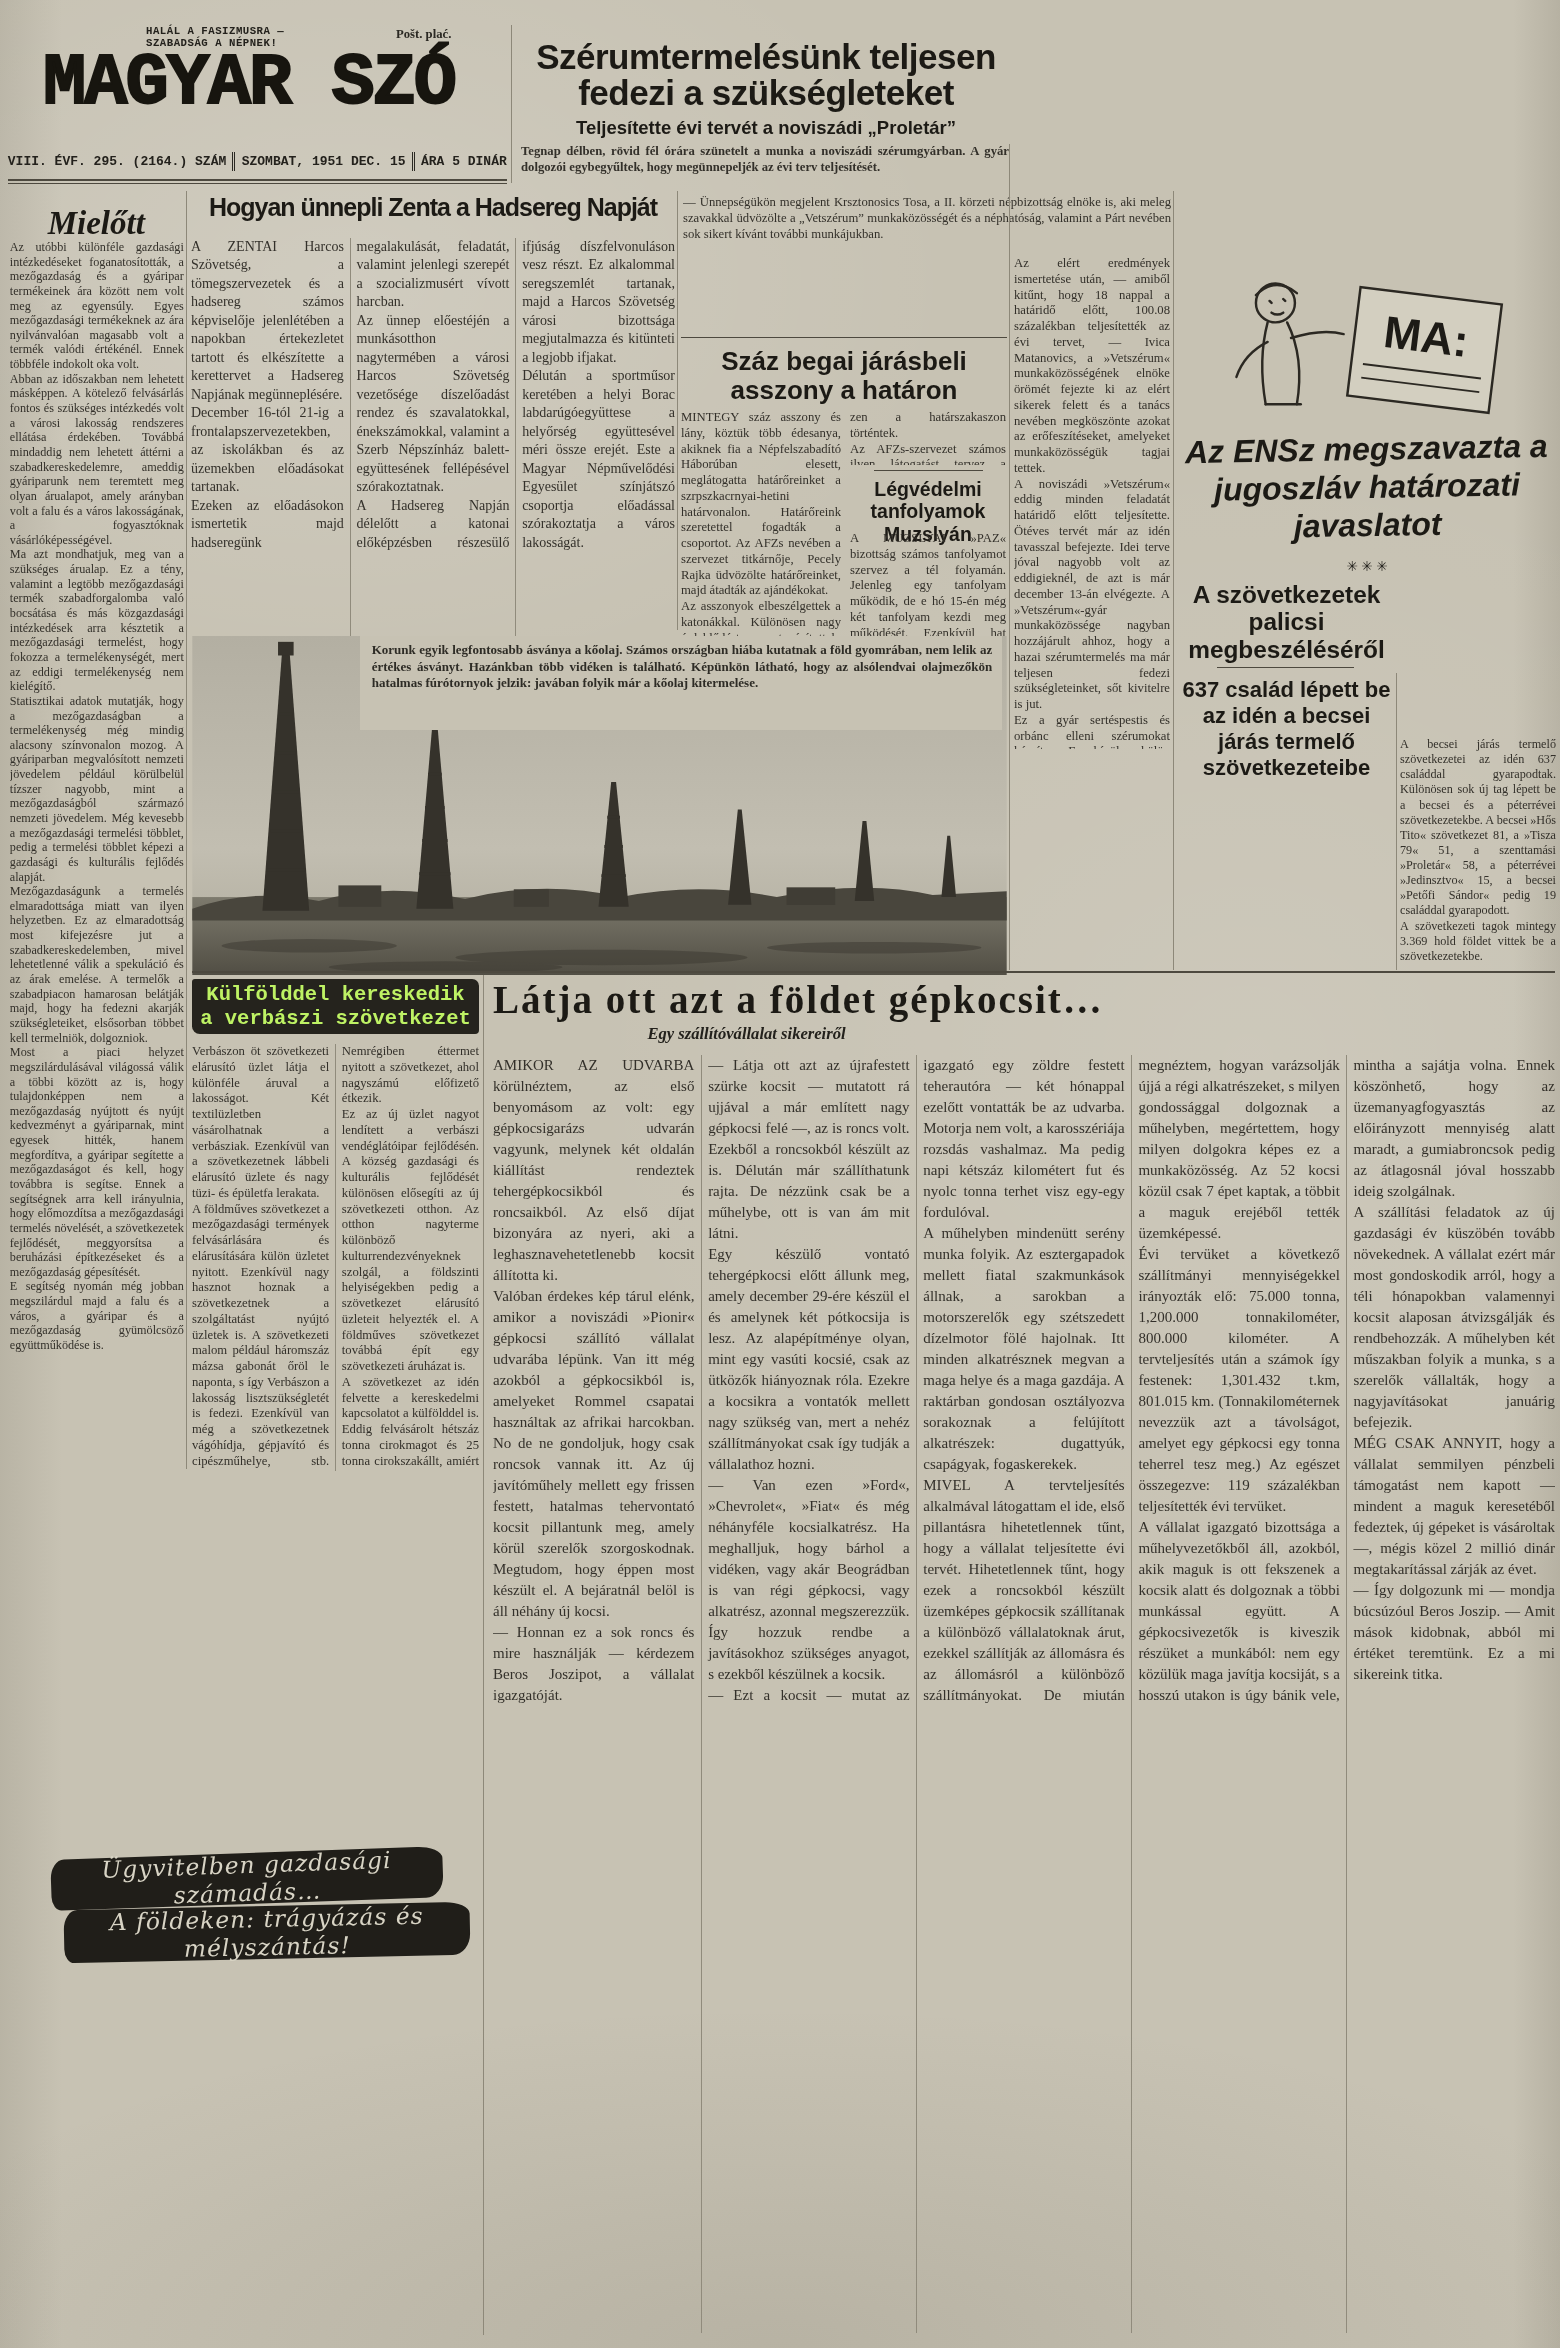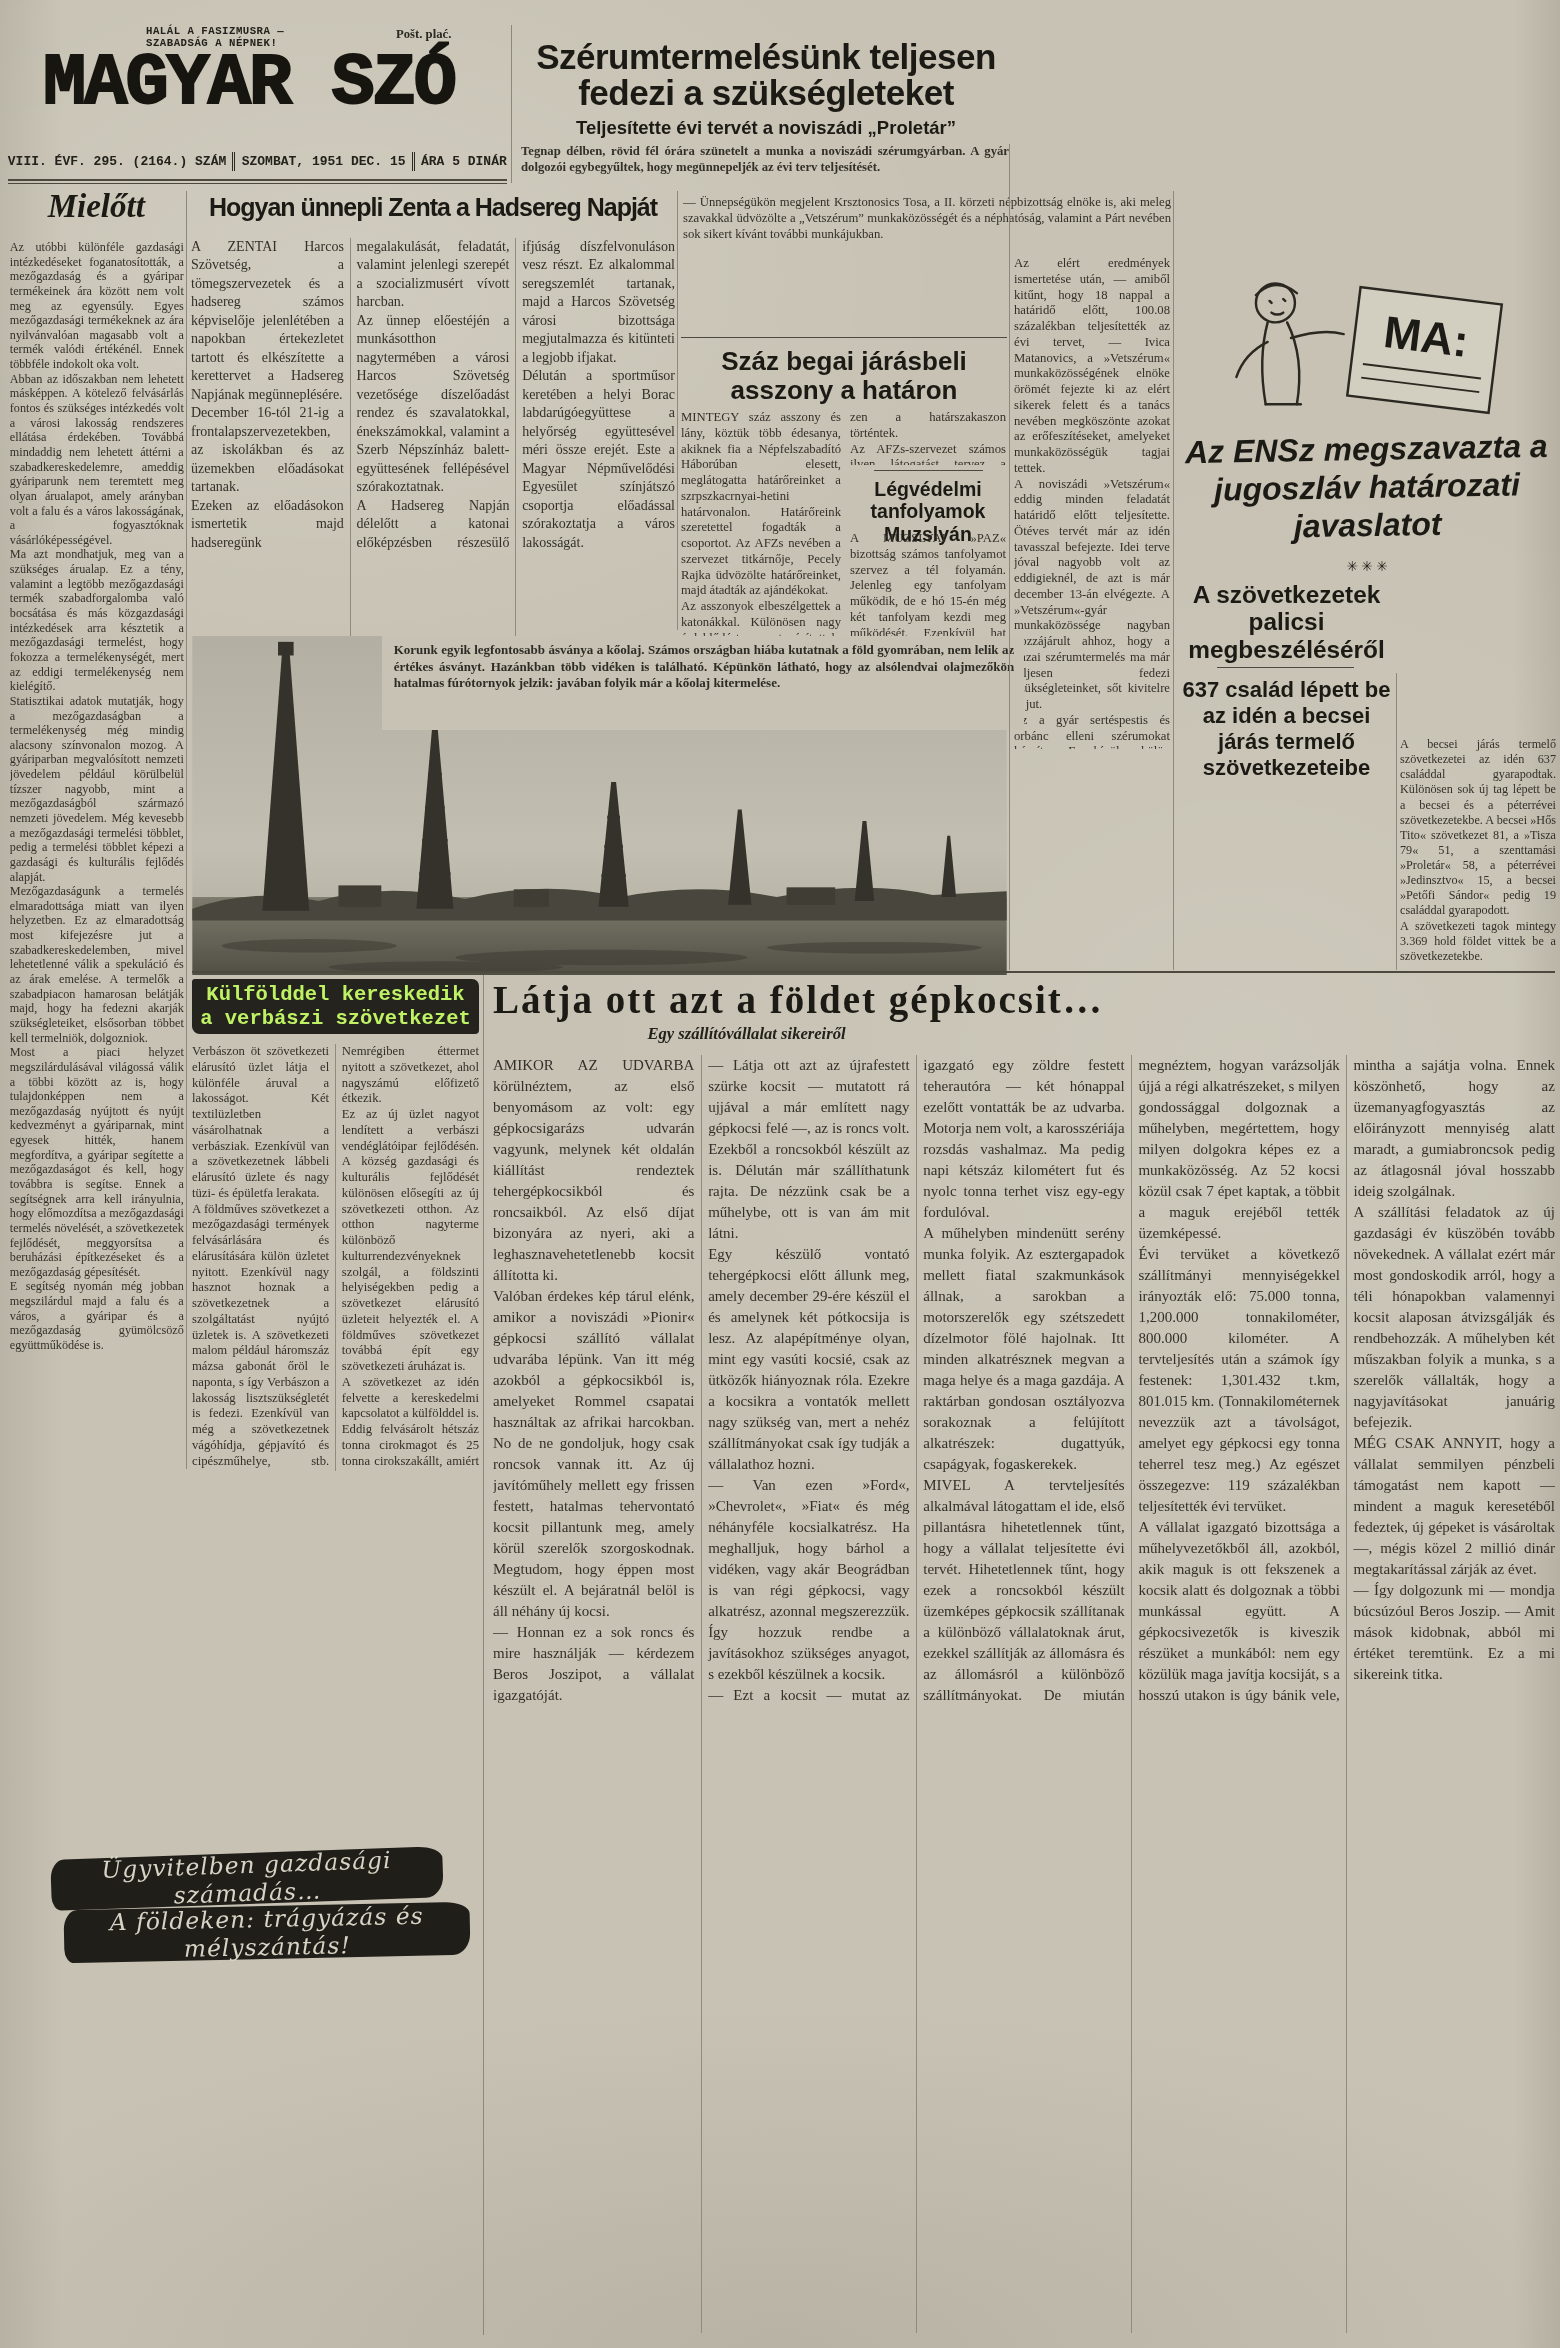--- a/index.html
+++ b/index.html
@@ -72,21 +72,21 @@
 <div class="vrule" style="left:511px; top:25px; height:158px;"></div>
 
 <div class="abs headline" style="left:521px; top:39px; width:490px; font-size:35px; line-height:1.04; text-align:center; letter-spacing:-0.5px;">Szérumtermelésünk teljesen fedezi a szükségleteket</div>
 <div class="abs headline" style="left:521px; top:117px; width:490px; font-size:18.5px; text-align:center;">Teljesítette évi tervét a noviszádi „Proletár”</div>
 <div class="abs body-text" style="left:521px; top:144px; width:488px; height:47px; font-weight:bold;">Tegnap délben, rövid fél órára szünetelt a munka a noviszádi szérumgyárban. A gyár dolgozói egybegyűltek, hogy megünnepeljék az évi terv teljesítését.</div>
 <div class="abs body-text" style="left:683px; top:195px; width:488px; height:60px;">— Ünnepségükön megjelent Krsztonosics Tosa, a II. körzeti népbizottság elnöke is, aki meleg szavakkal üdvözölte a „Vetszérum” munkaközösségét és a néphatóság, valamint a Párt nevében sok sikert kívánt további munkájukban.</div>
 <div class="abs body-text" style="left:1014px; top:256px; width:156px; height:493px;">Az elért eredmények ismertetése után, — amiből kitűnt, hogy 18 nappal a határidő előtt, 100.08 százalékban teljesítették az évi tervet, — Ivica Matanovics, a »Vetszérum« munkaközösségének elnöke örömét fejezte ki az elért sikerek felett és a tanács nevében megköszönte azokat az erőfeszítéseket, amelyeket munkaközösségük tagjai tettek.
 A noviszádi »Vetszérum« eddig minden feladatát határidő előtt teljesítette. Ötéves tervét már az idén tavasszal befejezte. Idei terve jóval nagyobb volt az eddigieknél, de azt is már december 13-án elvégezte. A »Vetszérum«-gyár munkaközössége nagyban hozzájárult ahhoz, hogy a hazai szérumtermelés ma már teljesen fedezi szükségleteinket, sőt kivitelre is jut.
 Ez a gyár sertéspestis és orbánc elleni szérumokat készít. Ezenkívül külön húsfeldolgozó osztálya is van, ahol a szérumgyártásra alkalmatlan sertéseket levágják. Ez az osztály havonta mintegy 1500 sertésből készít kolbászt, füstölthúst és zsírt, amit részben saját üzleteikben árusítanak.</div>
 
-<div class="abs" style="left:7.8px; top:188px; width:177px; font-size:33px; font-weight:bold; font-style:italic; text-align:center; color:#1c1a15;">Mielőtt</div>
+<div class="abs" style="left:7.8px; top:205px; width:177px; font-size:33px; font-weight:bold; font-style:italic; text-align:center; color:#1c1a15;">Mielőtt</div>
 <div class="abs body-text" style="left:9.8px; top:240px; width:174px; height:1136px; font-size:12.2px; line-height:1.2;">Az utóbbi különféle gazdasági intézkedéseket foganatosították, a mezőgazdaság és a gyáripar termékeinek ára között nem volt meg az egyensúly. Egyes mezőgazdasági termékeknek az ára nyilvánvalóan magasabb volt a termék valódi értékénél. Ennek többféle indokolt oka volt.
 Abban az időszakban nem lehetett másképpen. A kötelező felvásárlás fontos és szükséges intézkedés volt a városi lakosság rendszeres ellátása érdekében. Továbbá mindaddig nem lehetett áttérni a szabadkereskedelemre, ameddig gyáriparunk nem teremtett meg olyan árualapot, amely arányban volt a falu és a város lakosságának, a fogyasztóknak vásárlóképességével.
 Ma azt mondhatjuk, meg van a szükséges árualap. Ez a tény, valamint a legtöbb mezőgazdasági termék szabadforgalomba való bocsátása és más közgazdasági intézkedések arra késztetik a mezőgazdasági termelést, hogy fokozza a termelékenységét, mert az eddigi termelékenység nem kielégítő.
 Statisztikai adatok mutatják, hogy a mezőgazdaságban a termelékenység még mindig alacsony színvonalon mozog. A gyáriparban megvalósított nemzeti jövedelem például körülbelül tízszer nagyobb, mint a mezőgazdaságból származó nemzeti jövedelem. Még kevesebb a mezőgazdasági termelési többlet, pedig a termelési többlet képezi a gazdasági és kulturális fejlődés alapját.
 Mezőgazdaságunk a termelés elmaradottsága miatt van ilyen helyzetben. Ez az elmaradottság most kifejezésre jut a szabadkereskedelemben, mivel lehetetlenné válik a spekuláció és az árak emelése. A termelők a szabadpiacon hamarosan belátják majd, hogy ha fedezni akarják szükségleteiket, elsősorban többet kell termelniök, dolgozniok.
 Most a piaci helyzet megszilárdulásával világossá válik a többi között az is, hogy tulajdonképpen nem a mezőgazdaság nyújtott és nyújt kedvezményt a gyáriparnak, mint egyesek hitték, hanem megfordítva, a gyáripar segítette a mezőgazdaságot és kell, hogy továbbra is segítse. Ennek a segítségnek arra kell irányulnia, hogy előmozdítsa a mezőgazdasági termelés növelését, a szövetkezetek fejlődését, meggyorsítsa a beruházási építkezéseket és a mezőgazdaság gépesítését.
 E segítség nyomán még jobban megszilárdul majd a falu és a város, a gyáripar és a mezőgazdaság gyümölcsöző együttműködése is.</div>
 
 <div class="abs headline" style="left:191px; top:193px; width:484px; font-size:25px; letter-spacing:-1px; white-space:nowrap; text-align:center;">Hogyan ünnepli Zenta a Hadsereg Napját</div>
 <div class="abs body-text cols3" style="left:191px; top:238px; width:484px; height:398px; font-size:14px; line-height:1.32;">A ZENTAI Harcos Szövetség, a tömegszervezetek és a hadsereg számos képviselője jelenlétében a napokban értekezletet tartott és elkészítette a kerettervet a Hadsereg Napjának megünneplésére.
@@ -146,21 +146,21 @@
       <rect x="610" y="258" width="50" height="18"></rect>
     </g>
 
     <g fill="#3e3b33" opacity=".55">
       <ellipse cx="120" cy="318" rx="90" ry="7"></ellipse>
       <ellipse cx="420" cy="330" rx="150" ry="8"></ellipse>
       <ellipse cx="700" cy="320" rx="110" ry="6"></ellipse>
       <ellipse cx="260" cy="340" rx="120" ry="6"></ellipse>
     </g>
   </svg>
-  <div class="caption-box" style="left:190px; top:0; width:642px; height:94px;">Korunk egyik legfontosabb ásványa a kőolaj. Számos országban hiába kutatnak a föld gyomrában, nem lelik az értékes ásványt. Hazánkban több vidéken is található. Képünkön látható, hogy az alsólendvai olajmezőkön hatalmas fúrótornyok jelzik: javában folyik már a kőolaj kitermelése.</div>
+  <div class="caption-box" style="left:168px; top:0; width:642px; height:94px;">Korunk egyik legfontosabb ásványa a kőolaj. Számos országban hiába kutatnak a föld gyomrában, nem lelik az értékes ásványt. Hazánkban több vidéken is található. Képünkön látható, hogy az alsólendvai olajmezőkön hatalmas fúrótornyok jelzik: javában folyik már a kőolaj kitermelése.</div>
 </div>
 
 <div class="abs" style="left:1215px; top:252px; width:308px; height:172px;">
   <svg width="308" height="172" viewBox="0 0 316 176">
     <g stroke="#2b2822" fill="none" stroke-width="2.5" stroke-linecap="round">
       <circle cx="62" cy="52" r="20"></circle>
       <path d="M42 44 Q62 24 84 42"></path>
       <path d="M56 50 l2 2 M70 48 l2 2 M58 62 Q64 66 70 62"></path>
       <path d="M54 72 Q44 110 52 156"></path>
       <path d="M74 72 Q92 108 84 156"></path>

